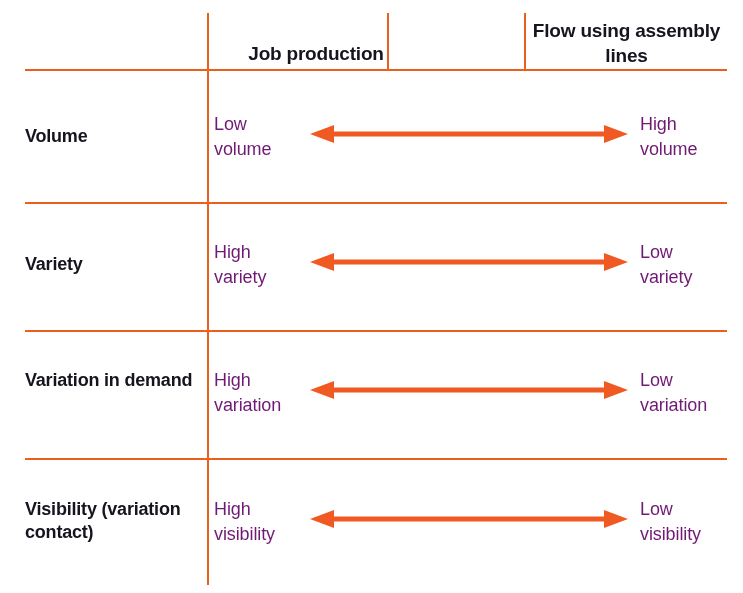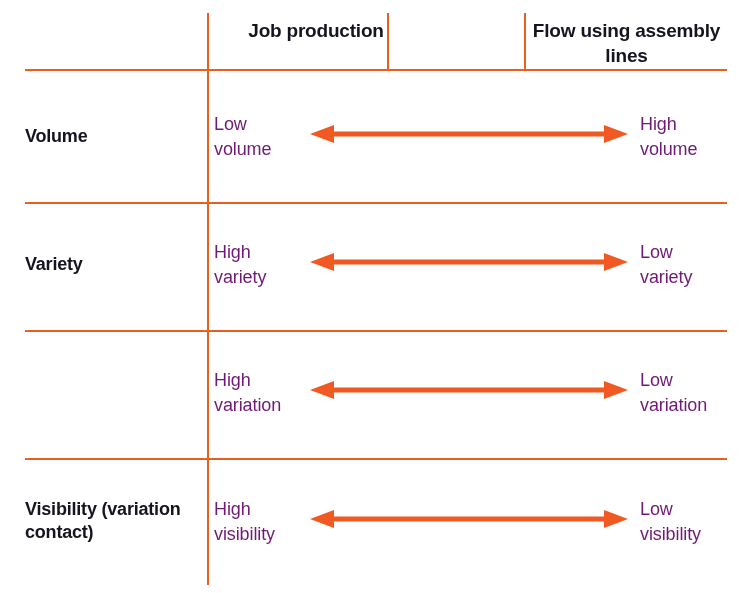--- a/index.html
+++ b/index.html
@@ -97,21 +97,21 @@
 
   <div class="hrule" style="top:69px;"></div>
   <div class="hrule" style="top:202px;"></div>
   <div class="hrule" style="top:330px;"></div>
   <div class="hrule" style="top:458px;"></div>
 
   <div class="vrule-main"></div>
   <div class="vrule-head" style="left:387px;"></div>
   <div class="vrule-head" style="left:524px;"></div>
 
-  <div class="col-head" style="left:210px; width:212px;">Job
+  <div class="col-head" style="left:210px; width:212px;margin-top:23px;">Job
 production</div>
 
 
   <div class="col-head" style="left:526px; width:201px;">Flow using
 assembly lines</div>
 
   <div class="row-label" style="top:125px;">Volume</div>
 
   <div class="end-text end-left" style="top:112px;">Low
 volume</div>
@@ -136,20 +136,22 @@
     <svg width="318" height="24" viewBox="0 0 318 24" xmlns="http://www.w3.org/2000/svg">
       <rect x="20" y="9.5" width="278" height="5" fill="#F05A22"></rect>
       <polygon points="0,12 24,3 24,21" fill="#F05A22"></polygon>
       <polygon points="318,12 294,3 294,21" fill="#F05A22"></polygon>
     </svg>
   </div>
 
   <div class="end-text end-right" style="top:240px;">Low
 variety</div>
 
+  <div class="row-label" style="top:369px;">Variation
+in demand</div>
 
   <div class="end-text end-left" style="top:368px;">High
 variation</div>
 
   <div class="arrow" style="top:378px;">
     <svg width="318" height="24" viewBox="0 0 318 24" xmlns="http://www.w3.org/2000/svg">
       <rect x="20" y="9.5" width="278" height="5" fill="#F05A22"></rect>
       <polygon points="0,12 24,3 24,21" fill="#F05A22"></polygon>
       <polygon points="318,12 294,3 294,21" fill="#F05A22"></polygon>
     </svg>

